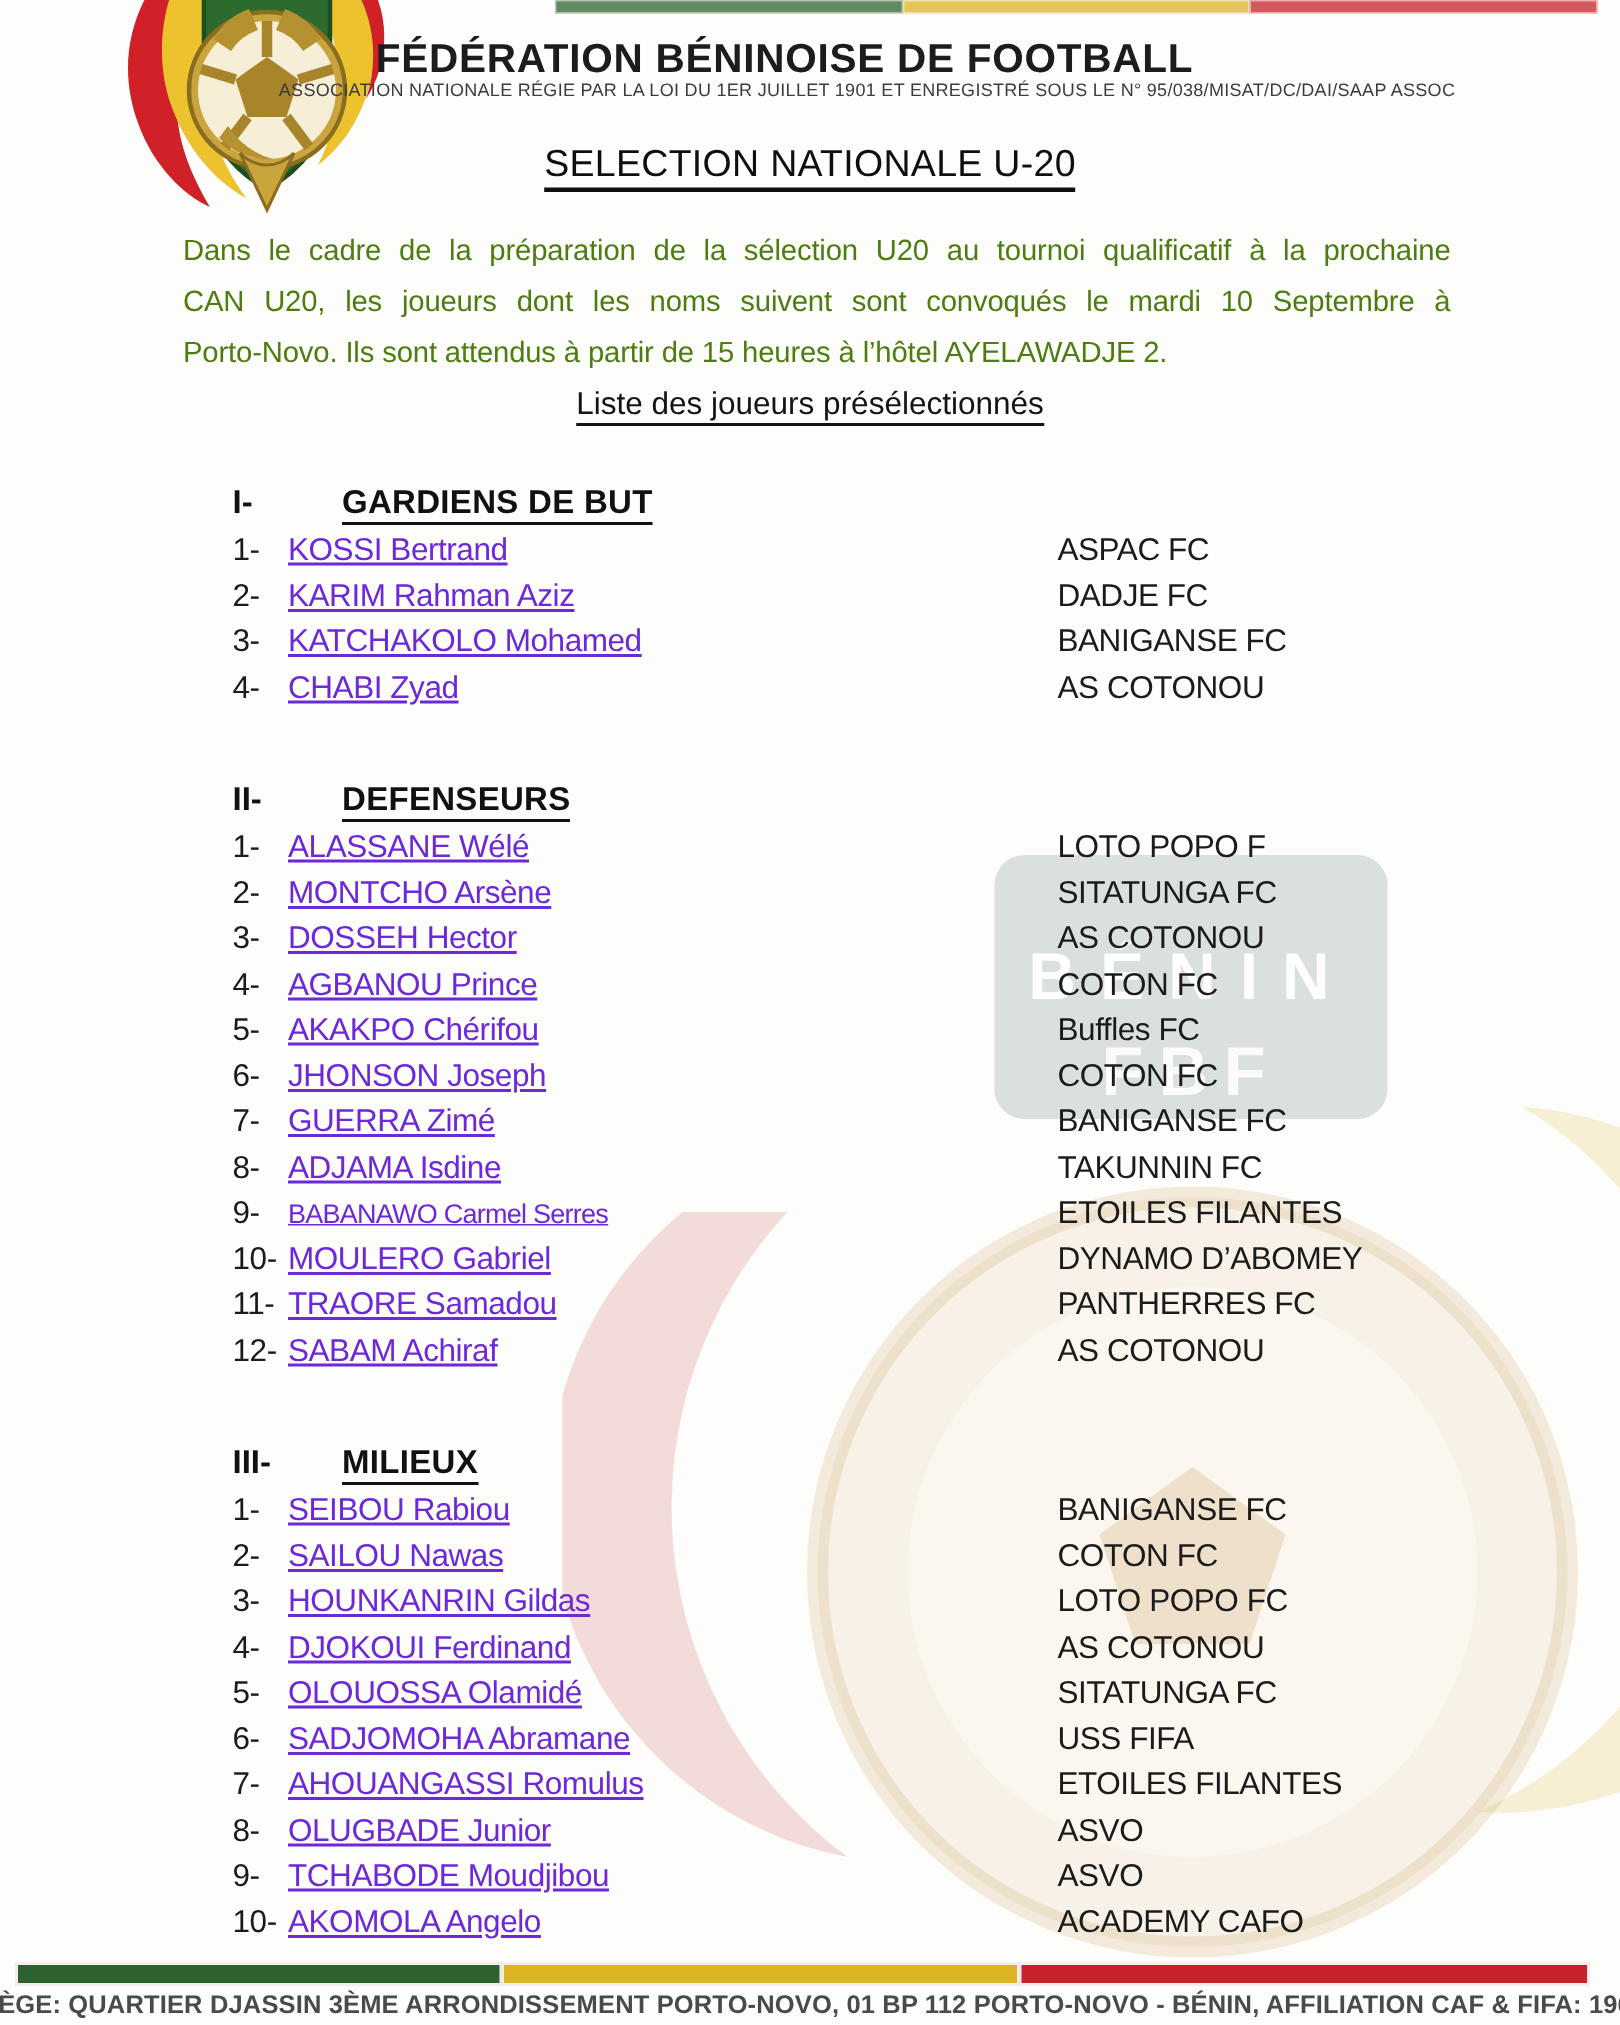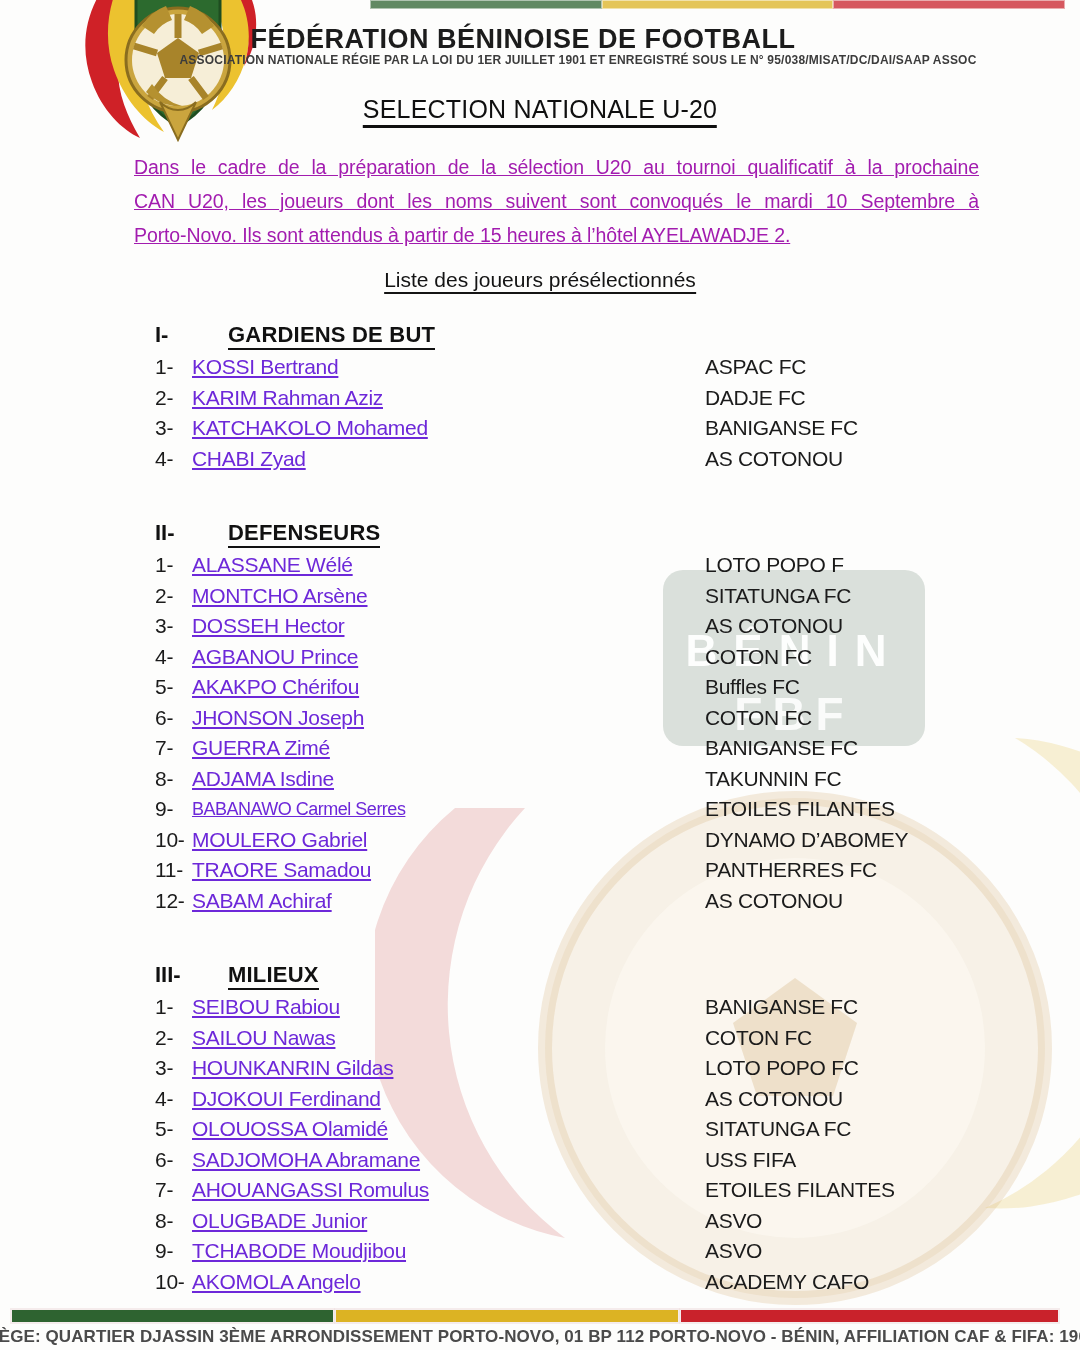--- a/index.html
+++ b/index.html
@@ -11,31 +11,31 @@
   .top-stripe { position:absolute; top:0; left:370px; width:695px; height:9px; display:flex; opacity:.75; }
   .top-stripe .seg { flex:1; height:100%; border:1px solid rgba(255,255,255,.5); }
 
   
   .crest { position:absolute; left:78px; top:-36px; width:200px; height:182px; }
 
   
   .org-name { position:absolute; top:24px; left:523px; transform:translateX(-50%);
     font-size:27px; font-weight:600; letter-spacing:.5px; color:#1c1c1c; white-space:nowrap; }
   .org-sub { position:absolute; top:53px; left:578px; transform:translateX(-50%);
-    font-size:12px; font-weight:700; letter-spacing:.2px; color:#3c3c3c; white-space:nowrap; }
+    font-size:12px; font-weight:400; letter-spacing:.2px; color:#3c3c3c; white-space:nowrap; }
 
   .doc-title { position:absolute; top:95px; left:540px; transform:translateX(-50%); white-space:nowrap; }
   .doc-title span { font-size:25px; font-weight:400; letter-spacing:.2px; color:#0f0f0f;
     border-bottom:3px solid #0f0f0f; padding-bottom:2px; }
 
-  .intro { position:absolute; top:150px; left:134px; width:845px; color:#a21caf;
-    font-size:19.5px; line-height:34px; letter-spacing:-0.1px;text-decoration:underline; }
+  .intro { position:absolute; top:150px; left:122px; width:845px; color:#4d7c0f;
+    font-size:19.5px; line-height:34px; letter-spacing:-0.1px; }
   .intro .fill { text-align:justify; text-align-last:justify; }
 
-  .list-title { position:absolute; top:268px; left:540px; transform:translateX(-50%); white-space:nowrap; }
+  .list-title { position:absolute; top:258px; left:540px; transform:translateX(-50%); white-space:nowrap; }
   .list-title span { font-size:21px; color:#141414; border-bottom:2px solid #141414; padding-bottom:1px; }
 
   
   .watermark { position:absolute; left:375px; top:548px; width:715px; height:760px; pointer-events:none; }
 
   
   .sections { position:absolute; left:155px; top:318px; width:790px; z-index:2; }
   .section { margin-bottom:42px; }
   .section-heading { display:grid; grid-template-columns:73px auto; height:34px; align-items:center; }
   .sec-num { font-size:22px; font-weight:700; color:#111; }

